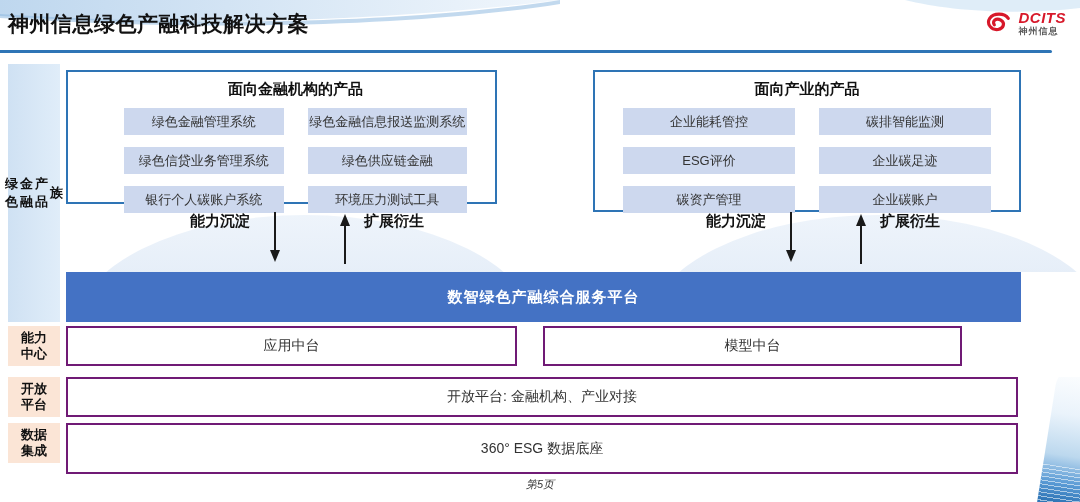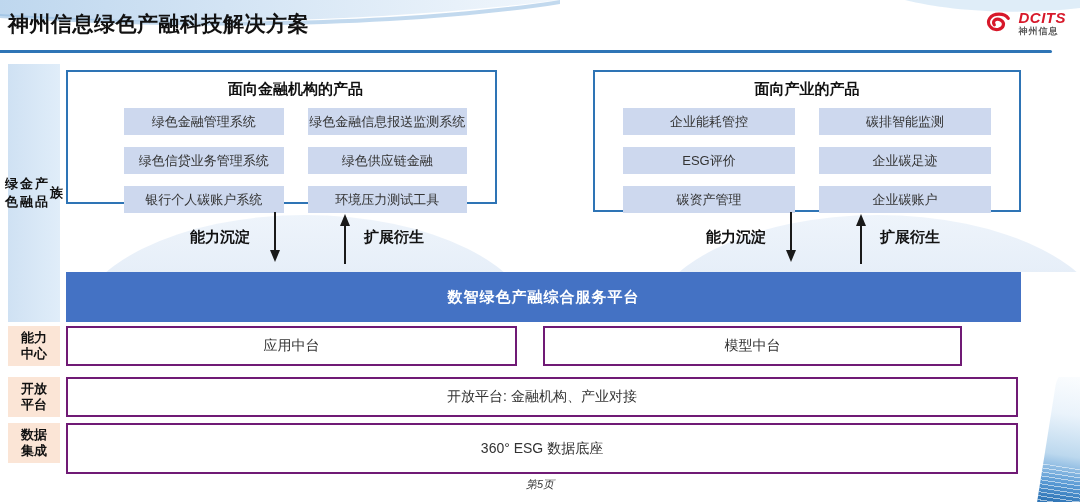--- a/index.html
+++ b/index.html
@@ -42,21 +42,21 @@
     height:27px; background:#CDD8EE; display:flex; align-items:center; justify-content:center;
     font-size:13px; color:#333;
   }
 
   
   .dome-clip { left:0; top:215px; width:1080px; height:57px; overflow:hidden; pointer-events:none; }
   .dome { position:absolute; top:0; height:230px; width:460px; border-radius:50%;
     background:linear-gradient(to bottom,#eef4fb 0%,#d8e4f3 70%); }
   .dome-left { left:75px; } .dome-right { left:648px; }
   .arrow-group { top:212px; width:250px; height:58px; display:flex; align-items:flex-start; }
-  .arrow-label { font-size:15px; font-weight:bold; color:#111; margin-top:16px; white-space:nowrap; }
+  .arrow-label { font-size:15px; font-weight:bold; color:#111; margin-top:0; white-space:nowrap; }
   .arrow-svg { width:14px; height:52px; }
   .ag-left { left:190px; } .ag-right { left:706px; }
   .gap-a { margin-left:18px; } .gap-b { margin-left:56px; } .gap-c { margin-left:12px; }
 
   
   .platform-bar {
     left:66px; top:272px; width:955px; height:50px; background:#4472C4;
     display:flex; align-items:center; justify-content:center;
     color:#fff; font-size:15px; font-weight:bold; letter-spacing:1px;
   }

